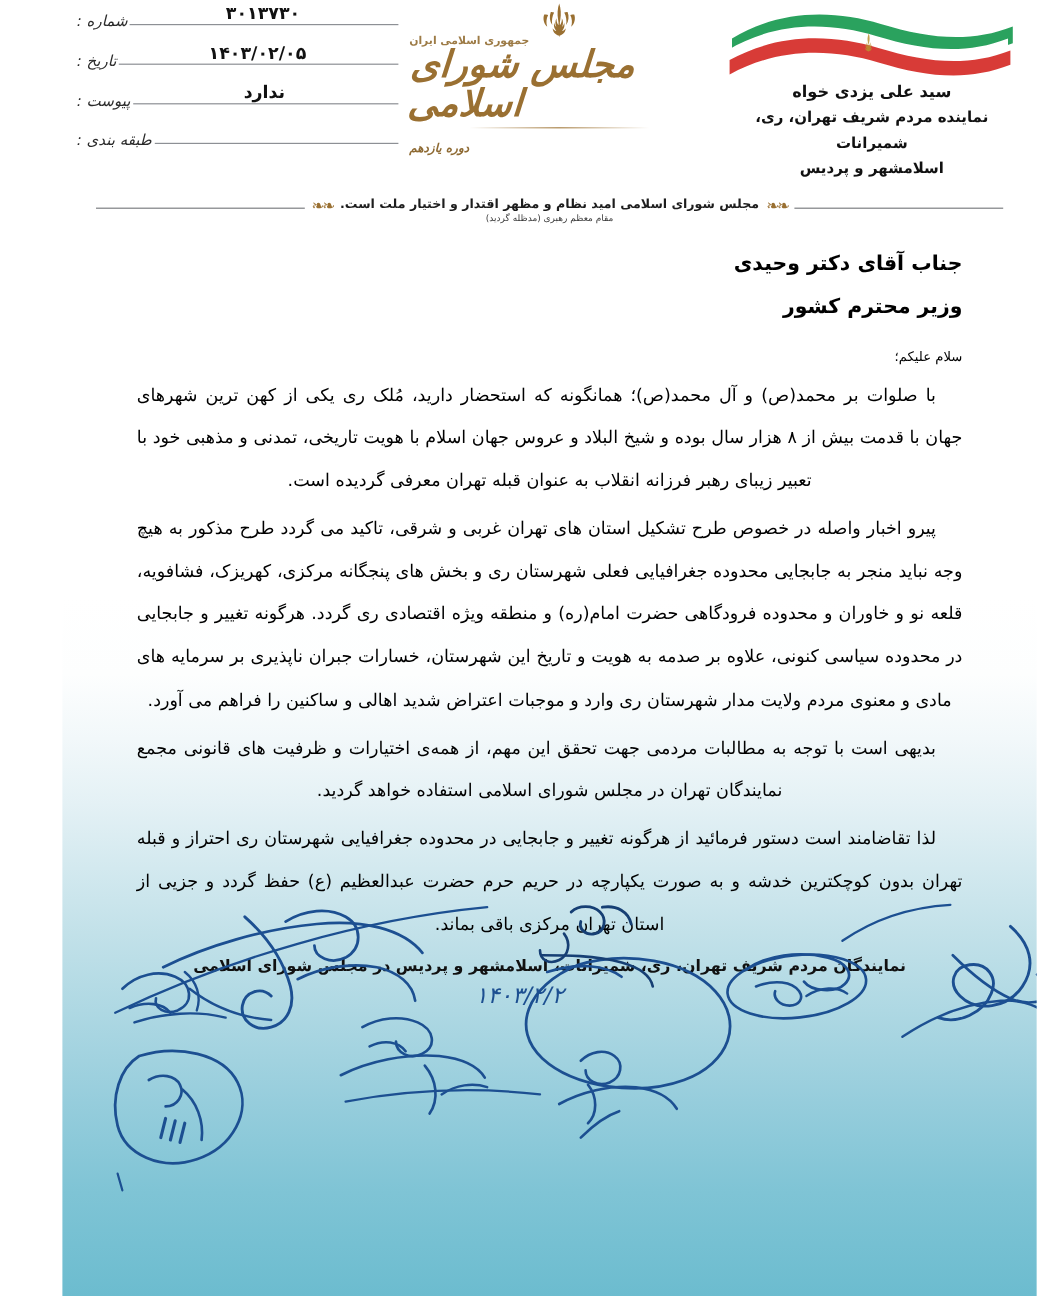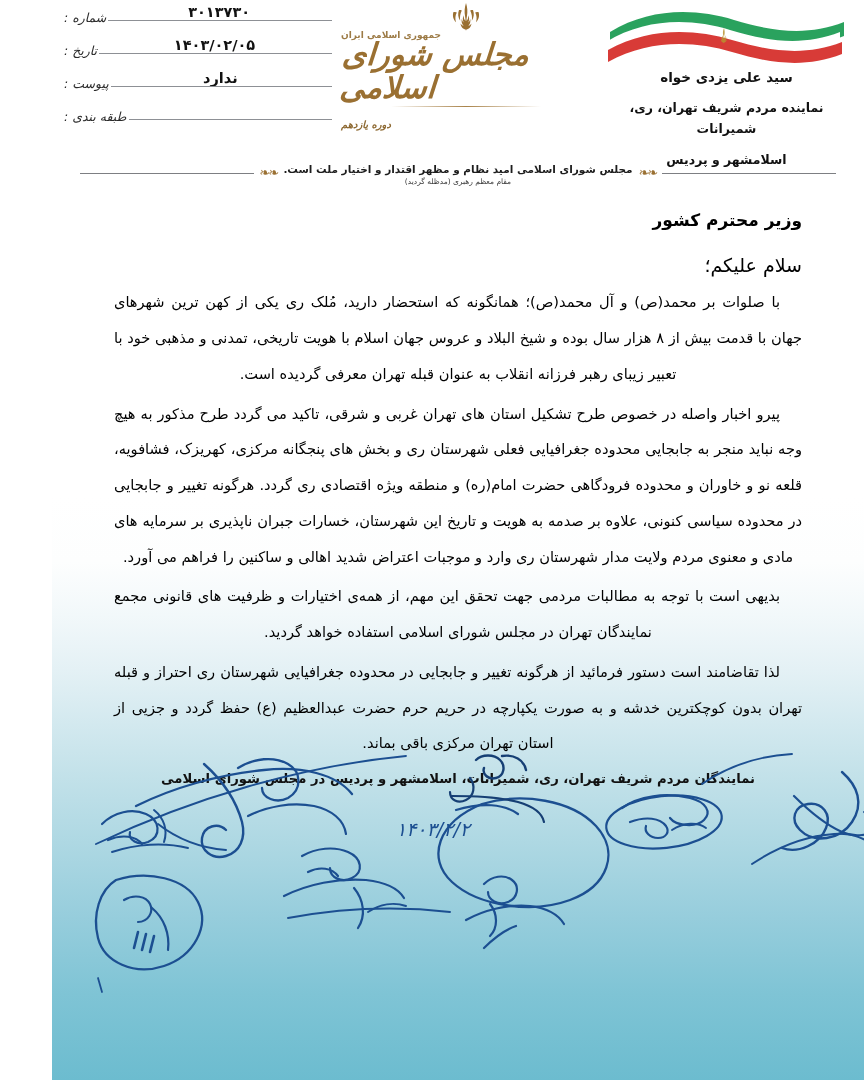--- a/index.html
+++ b/index.html
@@ -157,21 +157,20 @@
     font-weight: bold;
     color: #111;
     margin-top: 2px;
     line-height: 1.65;
   }
   .rep-line {
     font-size: 12.5px;
     font-weight: bold;
     color: #111;
     line-height: 1.65;
-    margin-top: 10px;
   }
 
   
   #quote-band {
     position: absolute;
     top: 156px;
     left: 28px;
     right: 28px;
     height: 34px;
     display: flex;
@@ -220,21 +219,21 @@
   .addressee {
     text-align: right;
     font-size: 17px;
     font-weight: bold;
     color: #000;
     line-height: 1.9;
     margin-top: 4px;
   }
   .salutation {
     text-align: right;
-    font-size: 19px;
+    font-size: 11px;
     color: #000;
     margin-top: 18px;
     margin-bottom: 8px;
   }
   .para {
     text-align: justify;
     text-align-last: center;
     font-size: 14.6px;
     line-height: 2.45;
     color: #000;
@@ -353,20 +352,21 @@
           <span class="q-text">مجلس شورای اسلامی امید نظام و مظهر اقتدار و اختیار ملت است.</span>
           <div class="q-attrib">مقام معظم رهبری (مدظله گردید)</div>
         </span>
         <span class="q-orn">❧❧</span>
       </span>
       <span class="qrule"></span>
     </div>
   </div>
 
   <div id="content">
+    <div class="addressee">جناب آقای دکتر وحیدی</div>
     <div class="addressee">وزیر محترم کشور</div>
 
     <div class="salutation">سلام علیکم؛</div>
 
     <p class="para">با صلوات بر محمد(ص) و آل محمد(ص)؛ همانگونه که استحضار دارید، مُلک ری یکی از کهن ترین شهرهای جهان با قدمت بیش از ۸ هزار سال بوده و شیخ البلاد و عروس جهان اسلام با هویت تاریخی، تمدنی و مذهبی خود با تعبیر زیبای رهبر فرزانه انقلاب به عنوان قبله تهران معرفی گردیده است.</p>
     <p class="para">پیرو اخبار واصله در خصوص طرح تشکیل استان های تهران غربی و شرقی، تاکید می گردد طرح مذکور به هیچ وجه نباید منجر به جابجایی محدوده جغرافیایی فعلی شهرستان ری و بخش های پنجگانه مرکزی، کهریزک، فشافویه، قلعه نو و خاوران و محدوده فرودگاهی حضرت امام(ره) و منطقه ویژه اقتصادی ری گردد. هرگونه تغییر و جابجایی در محدوده سیاسی کنونی، علاوه بر صدمه به هویت و تاریخ این شهرستان، خسارات جبران ناپذیری بر سرمایه های مادی و معنوی مردم ولایت مدار شهرستان ری وارد و موجبات اعتراض شدید اهالی و ساکنین را فراهم می آورد.</p>
     <p class="para">بدیهی است با توجه به مطالبات مردمی جهت تحقق این مهم، از همه‌ی اختیارات و ظرفیت های قانونی مجمع نمایندگان تهران در مجلس شورای اسلامی استفاده خواهد گردید.</p>
     <p class="para">لذا تقاضامند است دستور فرمائید از هرگونه تغییر و جابجایی در محدوده جغرافیایی شهرستان ری احتراز و قبله تهران بدون کوچکترین خدشه و به صورت یکپارچه در حریم حرم حضرت عبدالعظیم (ع) حفظ گردد و جزیی از استان تهران مرکزی باقی بماند.</p>
 
     <div class="signature-line">نمایندگان مردم شریف تهران، ری، شمیرانات، اسلامشهر و پردیس در مجلس شورای اسلامی</div>

